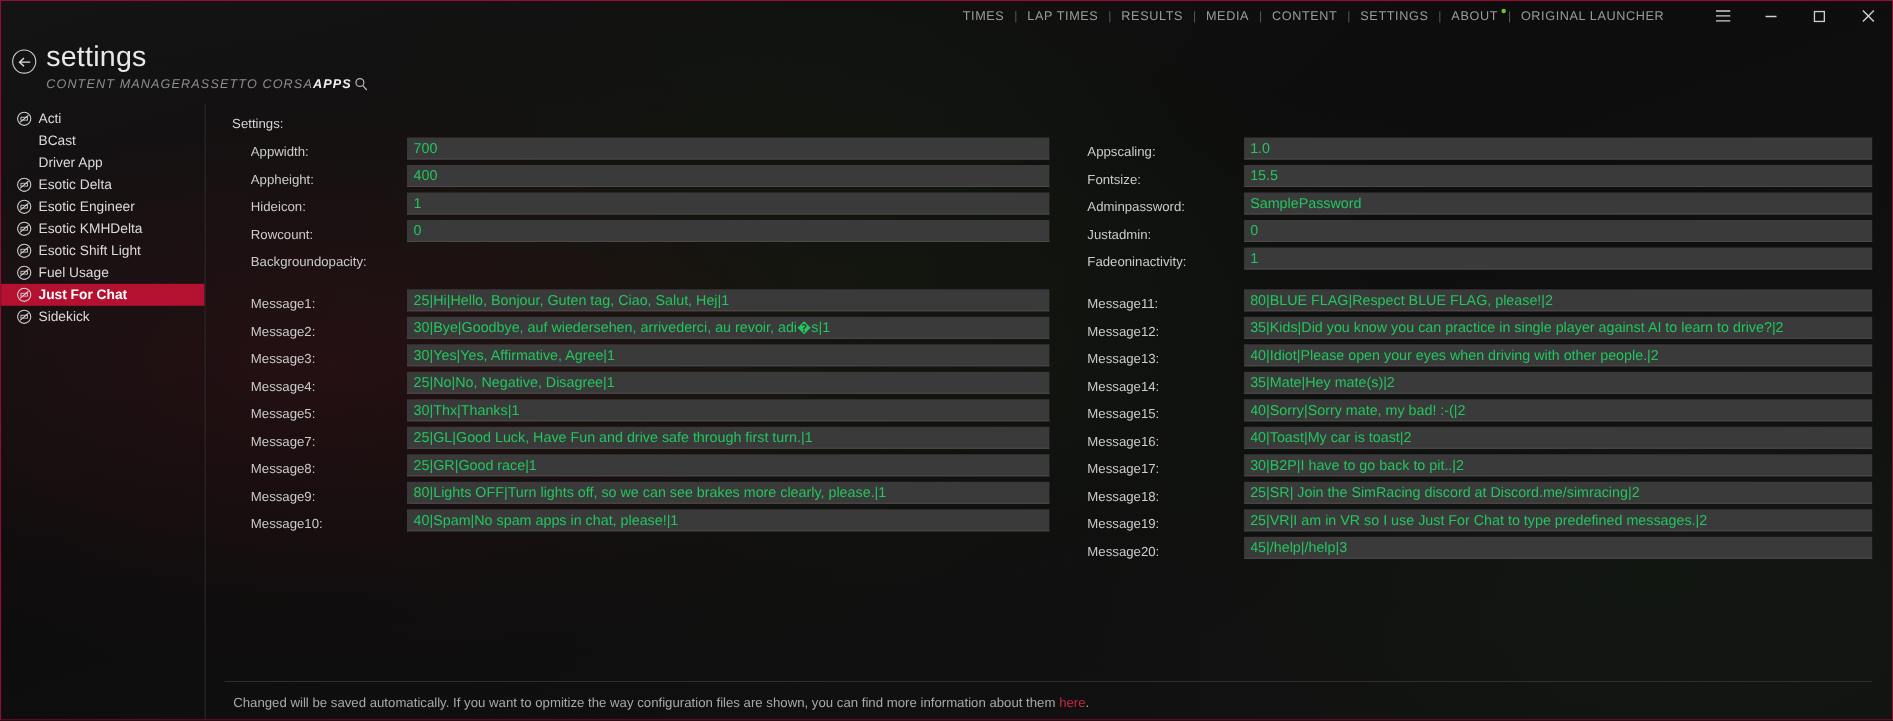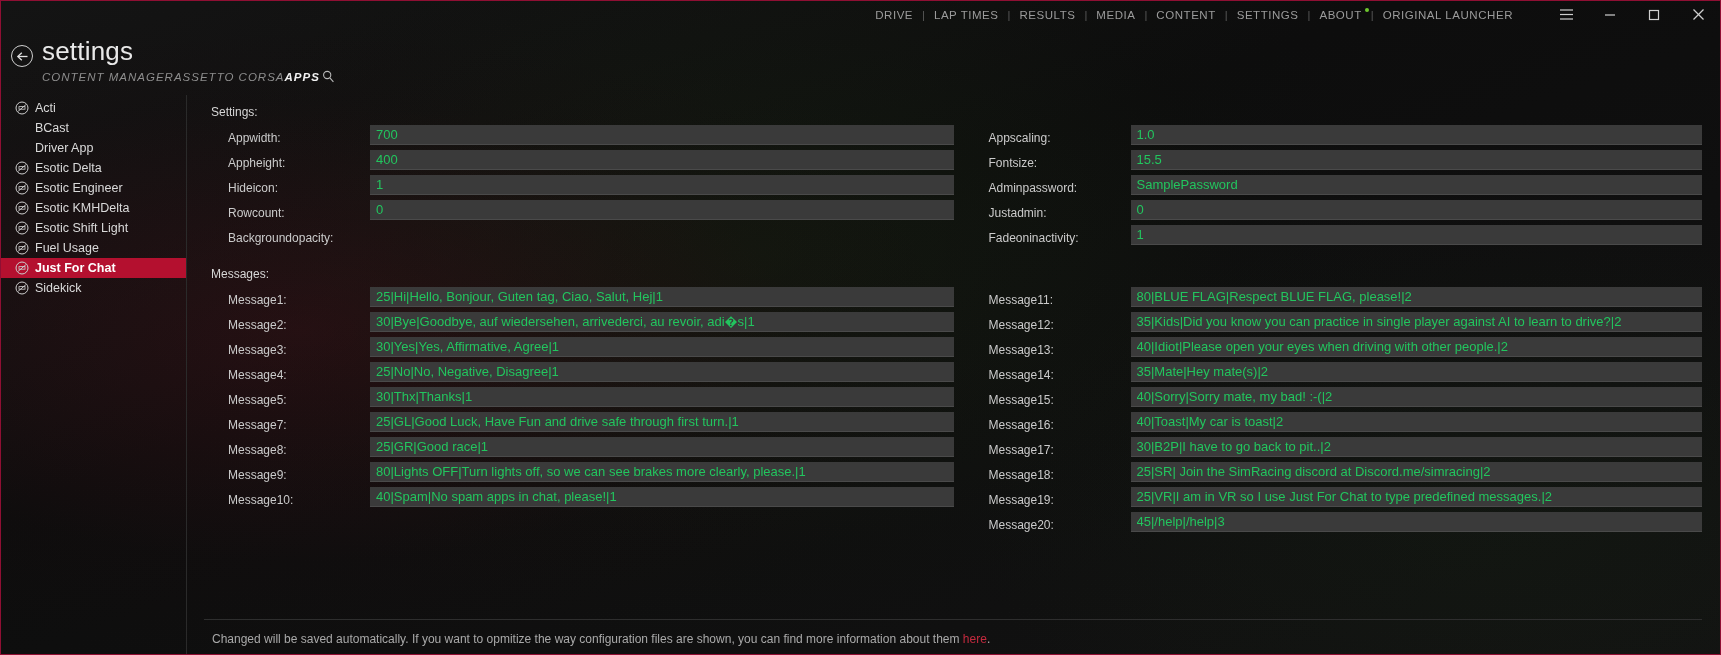--- a/index.html
+++ b/index.html
@@ -121,21 +121,21 @@
   }
   .note a { color: #c42a3e; text-decoration: none; }
 </style>
 </head>
 <body>
 
 <div id="app">
 
   <div class="titlebar">
     <div class="topnav">
-        <span class="topnav-item">DRIVE</span>
+        <span class="topnav-item">TIMES</span>
         <span class="topnav-sep">|</span>
         <span class="topnav-item">LAP TIMES</span>
         <span class="topnav-sep">|</span>
         <span class="topnav-item">RESULTS</span>
         <span class="topnav-sep">|</span>
         <span class="topnav-item">MEDIA</span>
         <span class="topnav-sep">|</span>
         <span class="topnav-item">CONTENT</span>
         <span class="topnav-sep">|</span>
         <span class="topnav-item">SETTINGS</span>
@@ -328,21 +328,20 @@
           </div>
           <div class="row">
             <div class="lbl">Fadeoninactivity:</div>
             <input class="fld" type="text" value="1" style="">
           </div>
         </div>
     </div>
 
     <div class="spacer"></div>
 
-    <div class="section-title">Messages:</div>
 
     <div class="grid2">
       <div class="col left" id="messages-left">
           <div class="row">
             <div class="lbl">Message1:</div>
             <input class="fld" type="text" value="25|Hi|Hello, Bonjour, Guten tag, Ciao, Salut, Hej|1" style="">
           </div>
           <div class="row">
             <div class="lbl">Message2:</div>
             <input class="fld" type="text" value="30|Bye|Goodbye, auf wiedersehen, arrivederci, au revoir, adi�s|1" style="">

